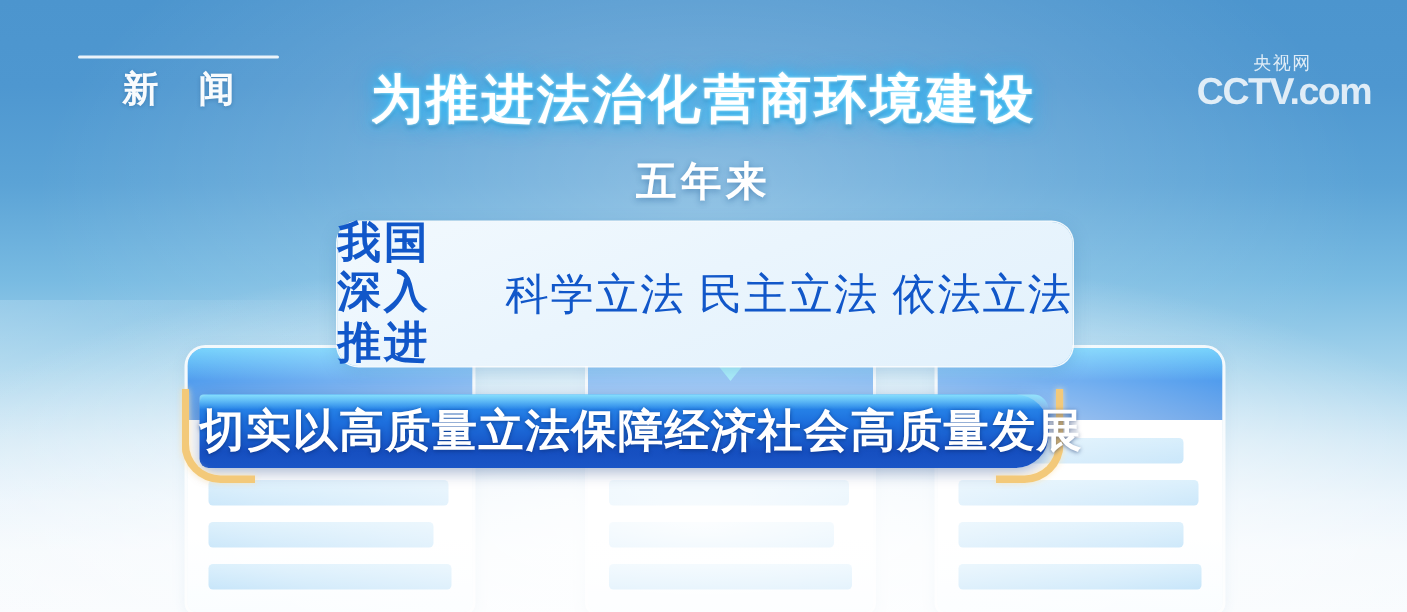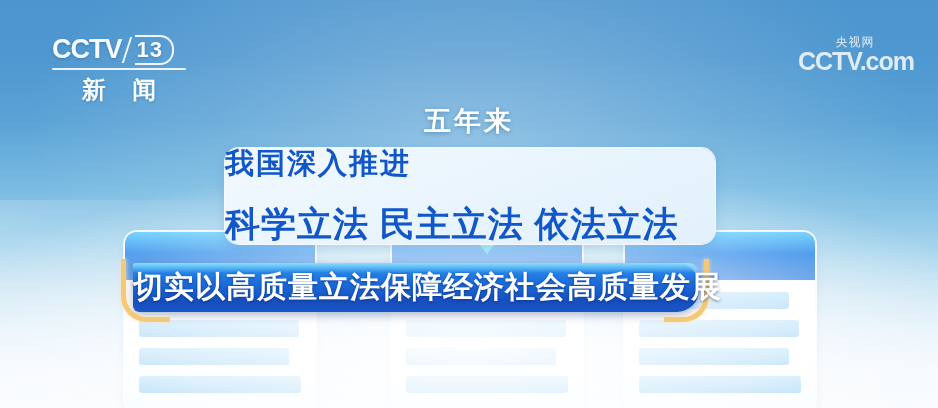--- a/index.html
+++ b/index.html
@@ -147,28 +147,28 @@
     font-size:27px;font-weight:bold;color:#ffffff;letter-spacing:3px;
     text-shadow:0 1px 4px rgba(20,80,140,.45);
   }
 
   
   .panel{
     position:absolute;left:225px;top:148px;width:490px;height:96px;
     border-radius:14px;
     background:linear-gradient(160deg,#f2f9fe 0%,#eaf5fd 45%,#e2f1fc 100%);
     box-shadow:0 0 0 1px rgba(255,255,255,.9), 0 3px 12px rgba(40,110,170,.22);
-    display:flex;flex-direction:column;align-items:flex-start;justify-content:center;gap:20px;
+    display:flex;flex-direction:row;align-items:center;justify-content:center;gap:20px;
   }
   .panel .p1{
     font-size:29px;font-weight:bold;color:#1157c9;letter-spacing:2px;
     line-height:1.15;
   }
   .panel .p2{
-    font-size:35px;font-weight:bold;color:#1157c9;letter-spacing:1px;
+    font-size:29px;font-weight:normal;color:#1157c9;letter-spacing:1px;
     line-height:1.2;margin-top:3px;white-space:nowrap;
   }
 
   
   .banner{
     position:absolute;left:133px;top:263px;width:566px;height:49px;
     display:flex;align-items:center;justify-content:flex-start;
   }
   .banner .plate{
     position:absolute;left:0;top:0;width:100%;height:100%;
@@ -235,34 +235,30 @@
       <div class="line l1"></div>
       <div class="line l2"></div>
       <div class="line l3"></div>
       <div class="line l4"></div>
     </div>
   </div>
 
   <div class="glow-bottom"></div>
 
   <div class="logo">
-    <div class="row1">
-      <span class="cctv">CCTV</span>
-      <span class="slash"></span>
-      <span class="num">13</span>
-    </div>
     <div class="bar"></div>
     <div class="row2">新 闻</div>
   </div>
 
   <div class="wm">
     <div class="wm-cn">央视网</div>
     <div class="wm-main">CCTV.com</div>
   </div>
 
+  <div class="headline">为推进法治化营商环境建设</div>
   <div class="subline">五年来</div>
 
   <div class="panel">
     <div class="p1">我国深入推进</div>
     <div class="p2">科学立法  民主立法  依法立法</div>
   </div>
 
   <div class="banner">
     <div class="plate"></div>
     <div class="gold-l"></div>

